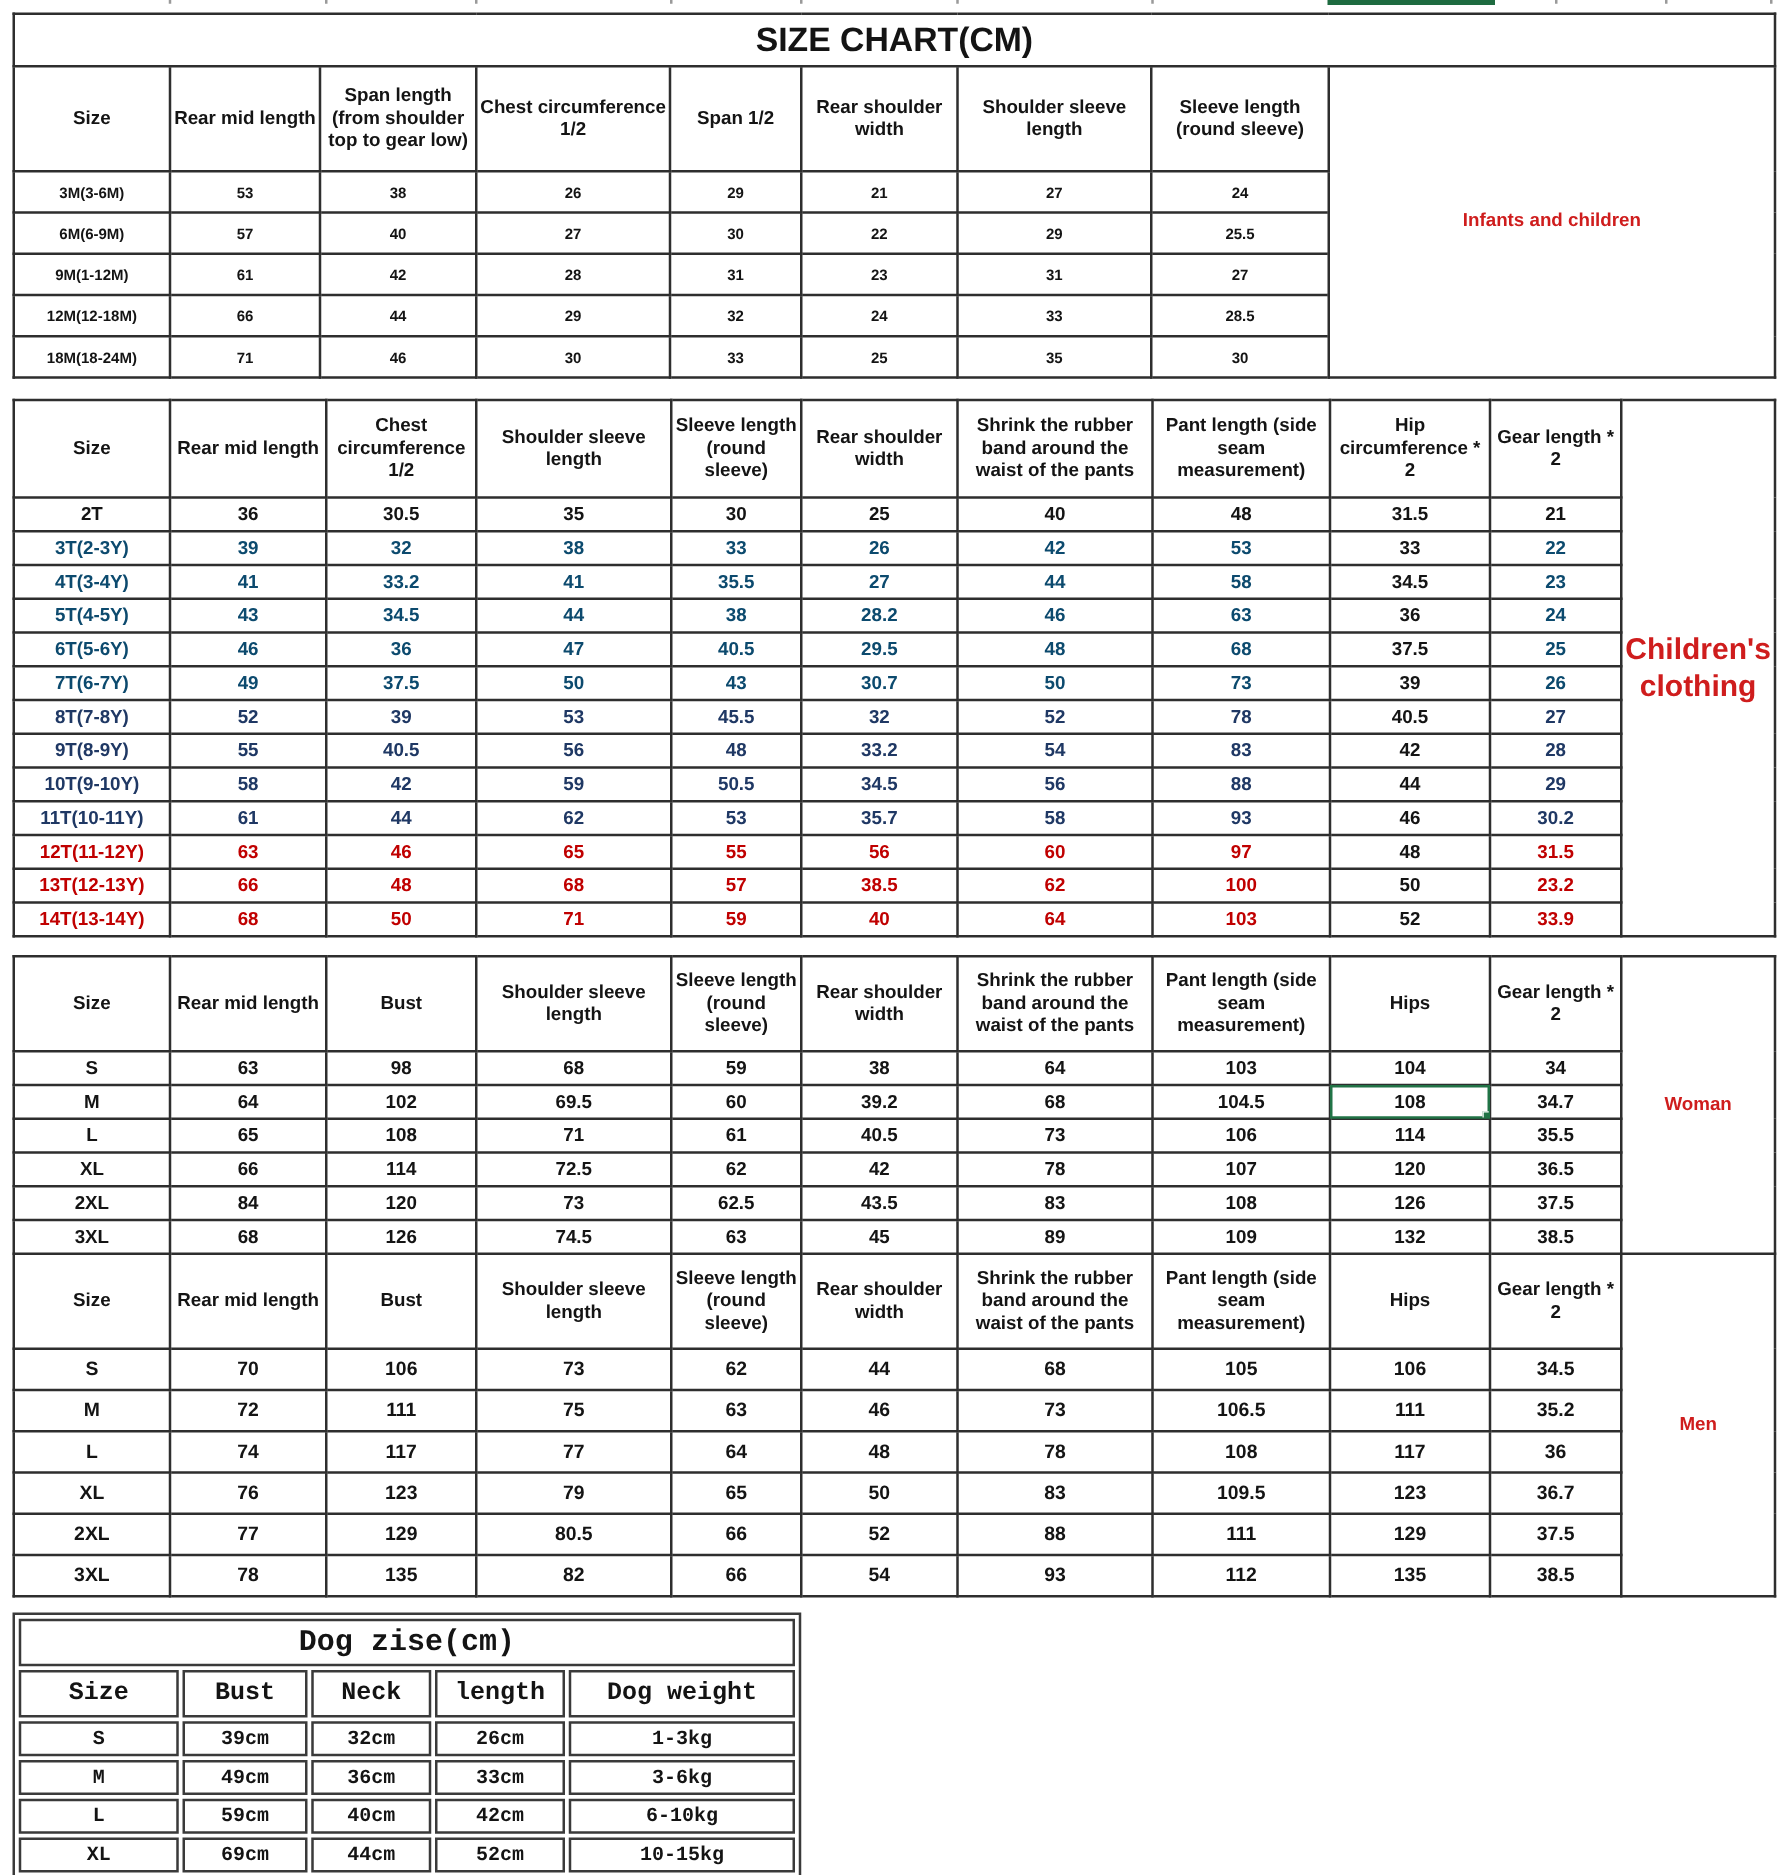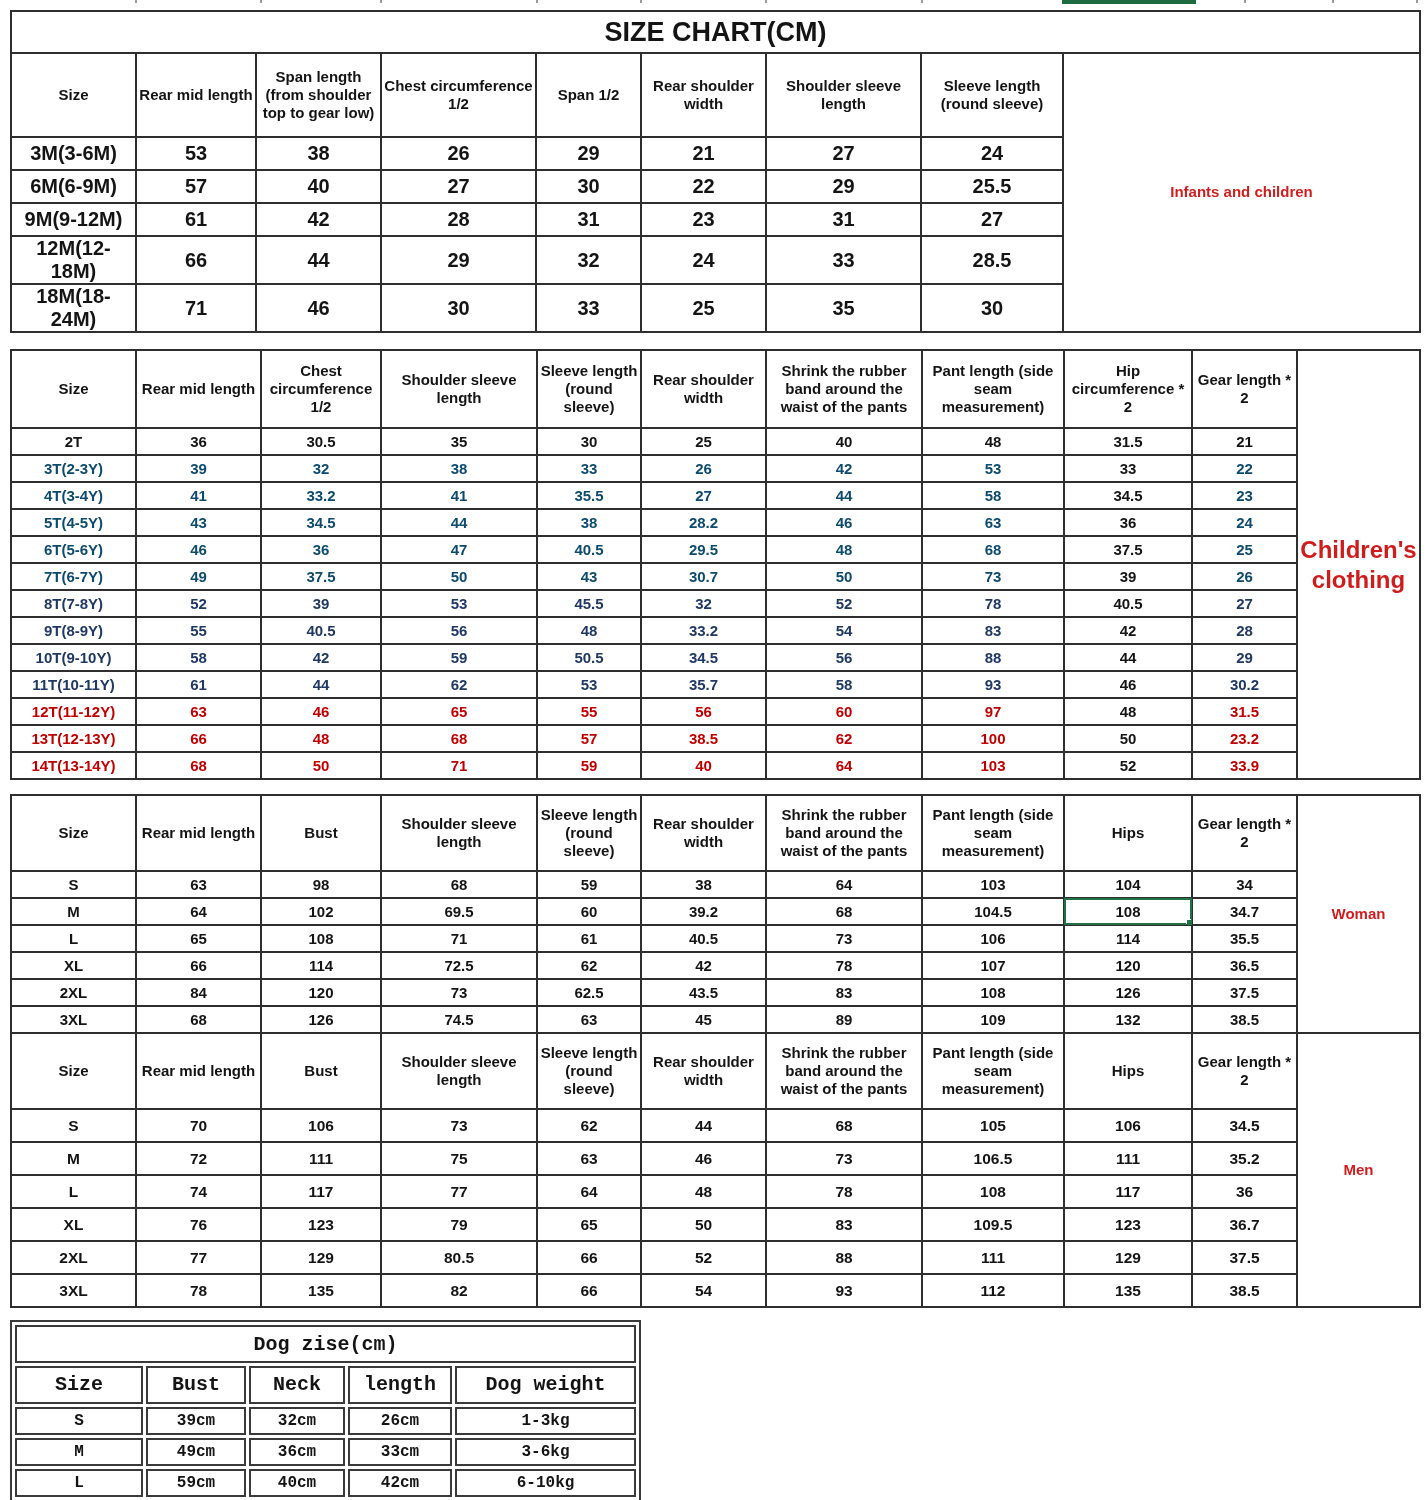--- a/index.html
+++ b/index.html
@@ -13,21 +13,21 @@
   table.sheet{border-collapse:collapse;table-layout:fixed;width:1409px;background:#fff;}
   table.sheet th,table.sheet td{
     border:2px solid #2e2e2e;text-align:center;vertical-align:middle;
     font-weight:bold;padding:0 2px;overflow:hidden;
   }
   .title-row td{font-size:27px;height:40px;letter-spacing:0;}
   .head-row th{font-size:15px;line-height:1.22;font-weight:bold;}
   tr.data td{font-size:15.5px;}
 
   .t1 .head-row th{height:82px;}
-  .t1 tr.data td{height:31px;font-size:20px;}
+  .t1 tr.data td{height:31px;font-size:12px;}
   .t2{margin-top:16px;}
   .t2 .head-row th{height:76px;}
   .t2 tr.data td{height:25px;font-size:15px;}
   .adults{margin-top:14px;}
   .adults .head-row th{height:74px;}
   .adults tbody.woman tr.data td{height:25px;font-size:15px;}
   .adults tbody.men tr.data td{height:31px;font-size:15.5px;}
 
   
   tr.black td{color:#141414;}
@@ -50,21 +50,21 @@
   
   table.dog{
     margin-top:12px;border-collapse:separate;border-spacing:3px;
     table-layout:fixed;width:627px;border:2px solid #3a3a3a;background:#fff;
     font-family:"Liberation Mono","DejaVu Sans Mono",monospace;
   }
   table.dog th,table.dog td{
     border:2px solid #3a3a3a;text-align:center;vertical-align:middle;
     font-weight:bold;overflow:hidden;background:#fff;
   }
-  .dog-title td{font-size:20px;height:32px;background:#e3e3e3;}
+  .dog-title td{font-size:24px;height:32px;background:#e3e3e3;}
   .dog .head-row th{font-size:20px;height:32px;}
   .dog tr.data td{font-size:16px;height:22px;}
 
   
   .tick{position:absolute;top:0;width:2px;height:3px;background:#9a9a9a;}
   .green-strip{position:absolute;top:0;left:1062px;width:134px;height:4px;background:#1e6b40;}
 </style>
 </head>
 <body>
 
@@ -124,21 +124,21 @@
           <td>6M(6-9M)</td>
           <td>57</td>
           <td>40</td>
           <td>27</td>
           <td>30</td>
           <td>22</td>
           <td>29</td>
           <td>25.5</td>
         </tr>
         <tr class="data black">
-          <td>9M(9-12M)</td>
+          <td>9M(1-12M)</td>
           <td>61</td>
           <td>42</td>
           <td>28</td>
           <td>31</td>
           <td>23</td>
           <td>31</td>
           <td>27</td>
         </tr>
         <tr class="data black">
           <td>12M(12-18M)</td>

